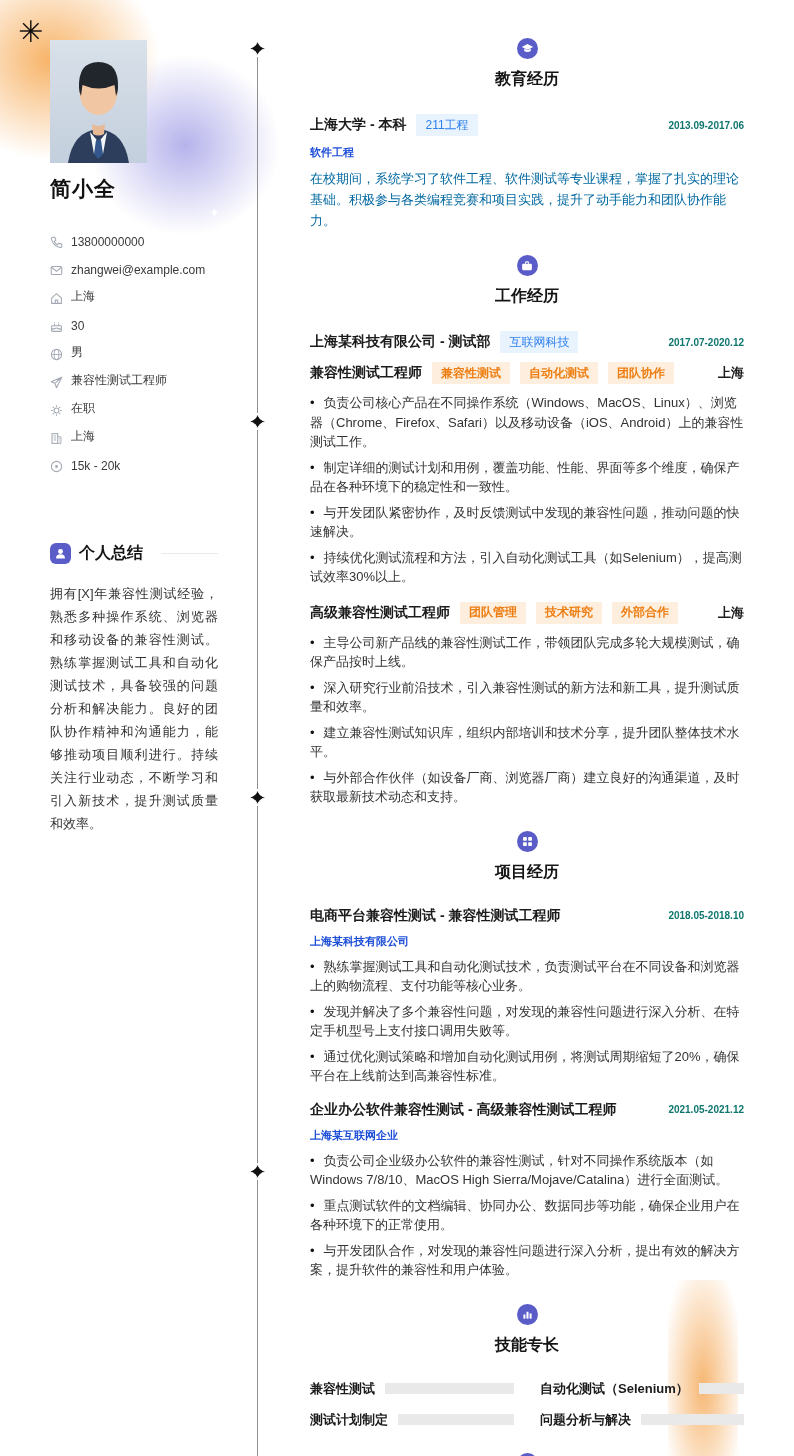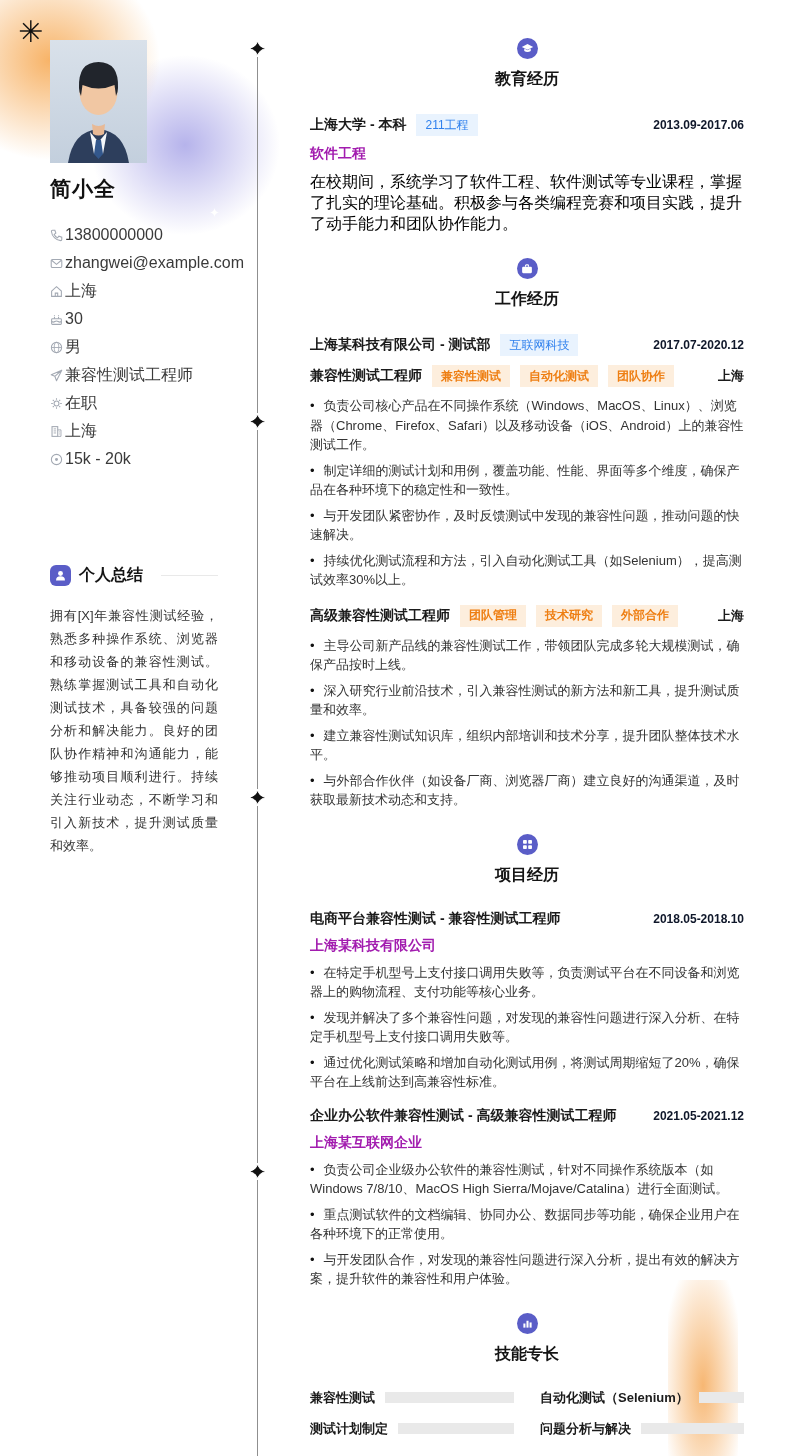--- a/index.html
+++ b/index.html
@@ -22,53 +22,53 @@
     background:radial-gradient(closest-side at 50% 80%, rgba(110,106,212,.6), rgba(110,106,212,0)); }
   .asterisk { position:absolute; left:18px; top:14px; font-size:30px; color:#111; font-weight:bold; }
 
   
   .sidebar { position:absolute; left:50px; top:40px; width:170px; }
   .photo { position:relative; width:97px; height:123px; overflow:hidden; }
   .photo svg { display:block; }
   .sparkle-photo-sm { position:absolute; left:160px; top:168px; }
   .name { margin-top:12px; font-size:21px; font-weight:bold; color:#111; letter-spacing:1px; }
   .contacts { margin-top:18px; }
-  .contact-row { display:flex; align-items:center; gap:2px; height:28px; font-size:16px; color:#3a3a3a; }
+  .contact-row { display:flex; align-items:flex-end; gap:8px; height:28px; font-size:12px; color:#3a3a3a; }
   .contact-row svg { flex:0 0 auto; }
 
-  .side-section { margin-top:92px; width:168px; }
+  .side-section { margin-top:70px; width:168px; }
   .side-header { display:flex; align-items:center; gap:8px; }
   .icon-badge { width:21px; height:21px; border-radius:6px; background:#5a5dc7;
     display:flex; align-items:center; justify-content:center; flex:0 0 auto; }
   .icon-badge.round { border-radius:50%; }
   .side-header .title, .section-header .title { font-size:16px; font-weight:bold; color:#141414; white-space:nowrap; }
   .hdr-line { flex:1; height:1px; background:#e9e9e9; margin-left:10px; }
   .summary-text { margin-top:18px; font-size:13px; line-height:23px; color:#333; text-align:justify; }
 
   
   .timeline { position:absolute; left:257px; top:44px; width:1px; height:1412px; background:#8f8f8f; }
   .tl-star { position:absolute; left:-8px; width:17px; height:17px; }
 
   
   .main { position:absolute; left:310px; top:38px; width:434px; }
   .section { margin-bottom:24px; }
   .section-header { display:flex; align-items:center; gap:10px; margin-bottom:14px;flex-direction:column; }
 
   .entry-head { display:flex; align-items:center; justify-content:space-between; margin-bottom:9px; }
   .entry-left { display:flex; align-items:center; gap:10px; min-width:0; }
   .entry-title { font-size:14px; font-weight:bold; color:#1b1b1b; white-space:nowrap; }
-  .entry-date { font-size:12px; font-weight:bold; color:#0f172a; white-space:nowrap; }
+  .entry-date { font-size:10px; font-weight:bold; color:#0f766e; white-space:nowrap; }
   .entry-loc { font-size:13px; font-weight:bold; color:#1b1b1b; }
-  .sub-title { font-size:14px; font-weight:bold; color:#a21caf; margin-bottom:8px; }
+  .sub-title { font-size:11px; font-weight:bold; color:#1d4ed8; margin-bottom:8px; }
 
   .tag { font-size:12px; padding:2.5px 9px; border-radius:0; white-space:nowrap; }
   .tag-blue { color:#2f80ed; background:#e9f3fe; }
   .tag-orange { color:#ee7e12; background:#fdeedd; font-weight:bold; }
 
-  .para { font-size:16px; line-height:21px; color:#000000; }
+  .para { font-size:13px; line-height:21px; color:#0369a1; }
   .bullet { font-size:13px; line-height:19.5px; color:#333; margin-bottom:6px; }
   .bullet::before { content:"•"; color:#111; margin-right:9px; font-size:13px; }
   .entry-block { margin-bottom:15px; }
 
   
   .skill-grid { display:grid; grid-template-columns:1fr 1fr; column-gap:26px; row-gap:13px; }
   .skill-row { display:flex; align-items:center; }
   .skill-label { font-size:13px; font-weight:bold; color:#1b1b1b; margin-right:10px; white-space:nowrap; }
   .skill-track { flex:1; height:11px; background:#e9e9e9; position:relative; overflow:hidden; }
   .skill-fill { height:100%; background:#5f66cf; clip-path:polygon(0 0,100% 0,calc(100% - 6px) 100%,0 100%); }
@@ -297,21 +297,21 @@
       <span class="title">项目经历</span>
       <span class="hdr-line"></span>
     </div>
 
     <div class="entry-block">
       <div class="entry-head">
         <span class="entry-title">电商平台兼容性测试 - 兼容性测试工程师</span>
         <span class="entry-date">2018.05-2018.10</span>
       </div>
       <div class="sub-title">上海某科技有限公司</div>
-      <div class="bullet">在特定手机型号上支付接口调用失败等，负责测试平台在不同设备和浏览器上的购物流程、支付功能等核心业务。</div>
+      <div class="bullet">熟练掌握测试工具和自动化测试技术，负责测试平台在不同设备和浏览器上的购物流程、支付功能等核心业务。</div>
       <div class="bullet">发现并解决了多个兼容性问题，对发现的兼容性问题进行深入分析、在特定手机型号上支付接口调用失败等。</div>
       <div class="bullet">通过优化测试策略和增加自动化测试用例，将测试周期缩短了20%，确保平台在上线前达到高兼容性标准。</div>
     </div>
 
     <div class="entry-block" style="margin-bottom:0">
       <div class="entry-head">
         <span class="entry-title">企业办公软件兼容性测试 - 高级兼容性测试工程师</span>
         <span class="entry-date">2021.05-2021.12</span>
       </div>
       <div class="sub-title">上海某互联网企业</div>

